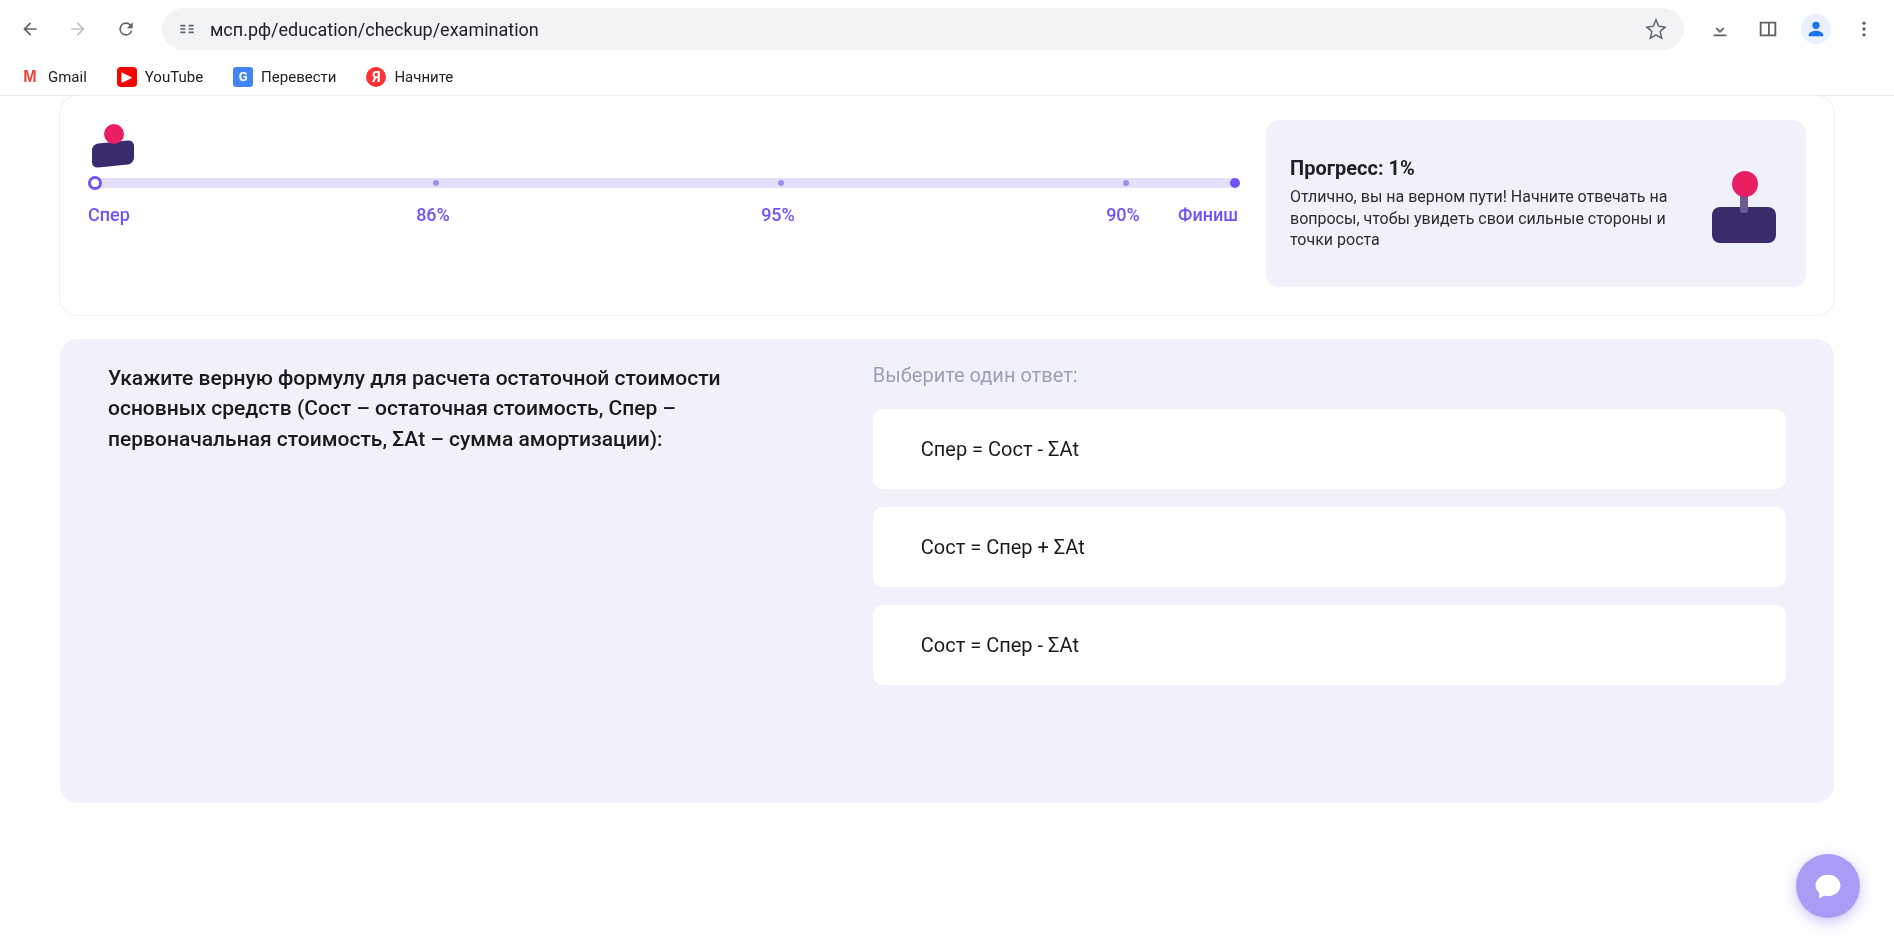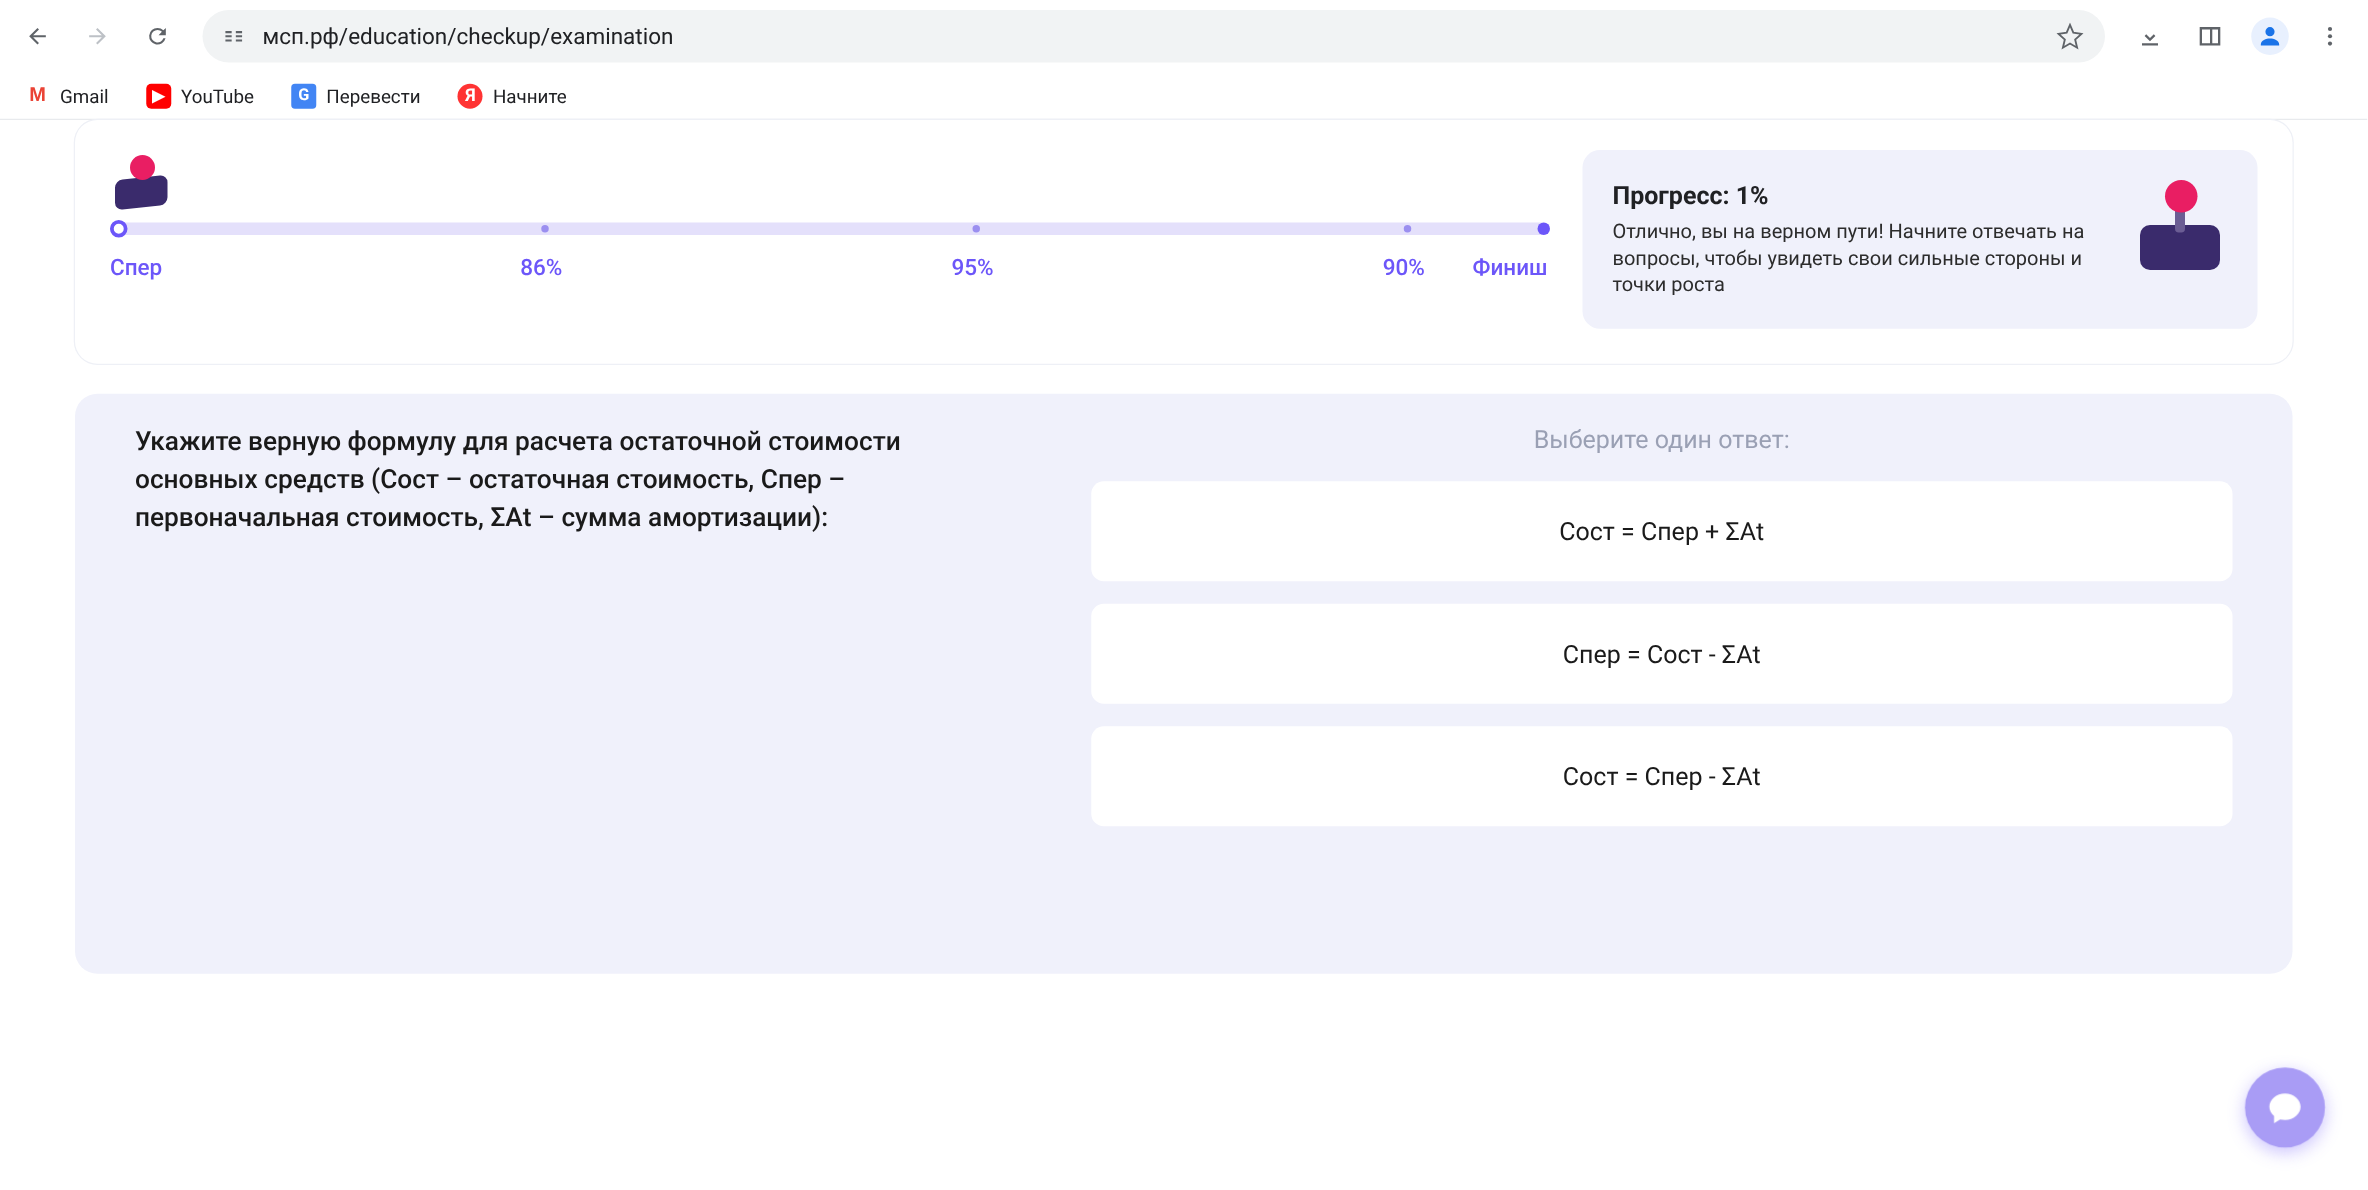--- a/index.html
+++ b/index.html
@@ -40,34 +40,34 @@
 
 .track { position: relative; height: 10px; background: #e4e0fb; border-radius: 6px; margin-top: 4px; }
 .track-dot { position: absolute; top: 50%; width: 6px; height: 6px; margin-top: -3px; background: #9b8ff0; border-radius: 50%; }
 .track-start { position: absolute; top: 50%; left: 0; width: 14px; height: 14px; margin-top: -7px; background: #fff; border: 3px solid #6c56f9; border-radius: 50%; }
 .track-end { position: absolute; top: 50%; right: -2px; width: 10px; height: 10px; margin-top: -5px; background: #6c56f9; border-radius: 50%; }
 .track-labels { position: relative; margin-top: 16px; height: 24px; font-size: 18px; color: #6c56f9; font-weight: 500; }
 .tl { position: absolute; transform: translateX(-50%); }
 .tl.start { left: 0; transform: none; }
 .tl.finish { right: 0; transform: none; color: #6c56f9; }
 
-.progress-box { width: 540px; background: #f0f1fb; border-radius: 14px; padding: 24px 24px; display: flex; gap: 16px; align-items: flex-start; }
+.progress-box { width: 540px; background: #f0f1fb; border-radius: 14px; padding: 36px 24px; display: flex; gap: 16px; align-items: flex-end; }
 .pb-text { flex: 1; }
 .pb-title { font-size: 20px; font-weight: 700; margin-bottom: 6px; }
 .pb-desc { font-size: 16px; line-height: 1.35; color: #2c2c2c; }
 .joystick-big { width: 80px; height: 80px; position: relative; flex-shrink: 0; }
 .jb-base { position: absolute; bottom: 8px; left: 10px; width: 64px; height: 36px; background: #3a2b6c; border-radius: 8px; }
 .jb-stick { position: absolute; bottom: 38px; left: 38px; width: 8px; height: 22px; background: #6b5d94; border-radius: 3px; }
 .jb-ball { position: absolute; top: 0; left: 30px; width: 26px; height: 26px; background: #e91e63; border-radius: 50%; }
 
 
 .question-card { background: #f0f1fb; border-radius: 18px; margin-top: 24px; display: flex; padding: 24px 48px 100px; gap: 60px; }
 .q-left { flex: 0 0 42%; }
 .q-text { font-size: 21px; line-height: 1.45; font-weight: 500; color: #1a1a1a; }
-.q-right { flex: 1; text-align: center; }
+.q-right { flex: 1; }
 .q-instr { font-size: 20px; color: #9aa0b4; margin-bottom: 22px; }
 .option { background: #fff; border-radius: 10px; padding: 28px 48px; margin-bottom: 18px; font-size: 20px; color: #1a1a1a; cursor: pointer; transition: box-shadow .12s; }
 
 
 .chat-fab { position: fixed; right: 34px; bottom: 34px; width: 64px; height: 64px; border-radius: 50%; background: #a99cf5; display: flex; align-items: center; justify-content: center; cursor: pointer; box-shadow: 0 4px 14px rgba(108,86,249,.35); }
 .chat-fab svg { width: 30px; height: 30px; fill: #fff; }
 </style>
 </head>
 <body>
 
@@ -184,24 +184,24 @@
     </div>
   </div>
 
   <div class="question-card">
     <div class="q-left">
       <div class="q-text">Укажите верную формулу для расчета остаточной стоимости основных средств (Сост – остаточная стоимость, Спер – первоначальная стоимость, ΣАt – сумма амортизации):</div>
     </div>
     <div class="q-right">
       <div class="q-instr">Выберите один ответ:</div>
       <div class="option">
+        <span>Спер = Сост - ΣАt</span>
+      </div>
+      <div class="option">
         <span>Сост = Спер + ΣАt</span>
-      </div>
-      <div class="option">
-        <span>Спер = Сост - ΣАt</span>
       </div>
       <div class="option">
         <span>Сост = Спер - ΣАt</span>
       </div>
     </div>
   </div>
 
 </div>
 
 <div class="chat-fab">

